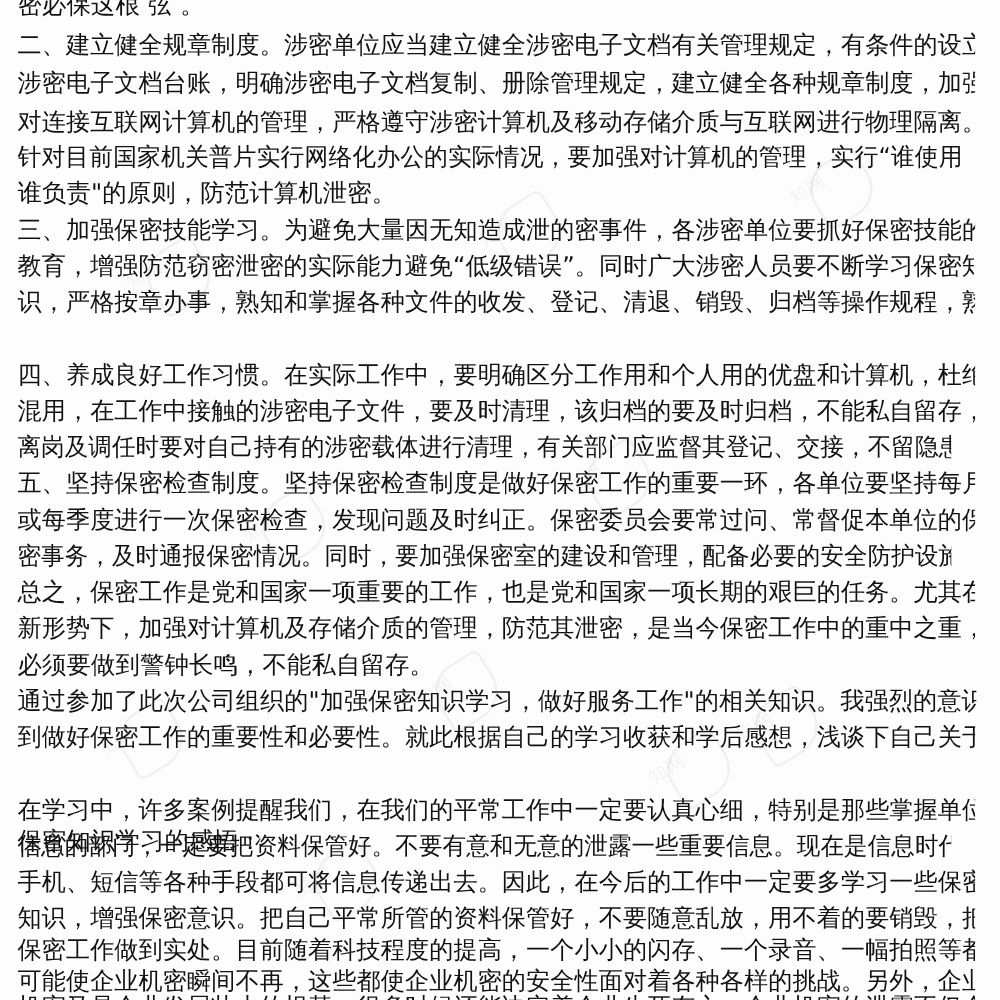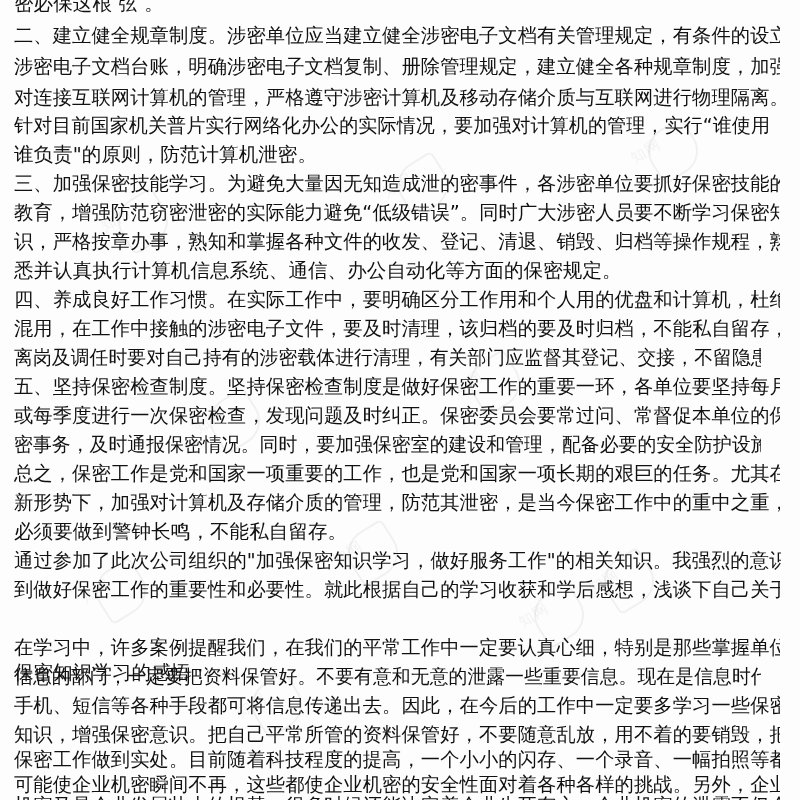--- a/index.html
+++ b/index.html
@@ -119,21 +119,20 @@
     <div class="doc-line clip-top">密必保这根 弦 。</div>
 
     <div class="doc-line" style="top: 20px; transform-origin: left center; transform: scaleX(0.9885);">二、建立健全规章制度。涉密单位应当建立健全涉密电子文档有关管理规定，有条件的设立</div>
     <div class="doc-line" style="top: 51px; transform-origin: left center; transform: scaleX(0.9885);">涉密电子文档台账，明确涉密电子文档复制、册除管理规定，建立健全各种规章制度，加强</div>
     <div class="doc-line" style="top: 82px; transform-origin: left center; transform: scaleX(0.9885);">对连接互联网计算机的管理，严格遵守涉密计算机及移动存储介质与互联网进行物理隔离。</div>
     <div class="doc-line" style="top: 110px; transform-origin: left center; transform: scaleX(0.9761);">针对目前国家机关普片实行网络化办公的实际情况，要加强对计算机的管理，实行“谁使用、</div>
     <div class="doc-line" style="top:139px;">谁负责"的原则，防范计算机泄密。</div>
     <div class="doc-line" style="top: 168px; transform-origin: left center; transform: scaleX(0.9885);">三、加强保密技能学习。为避免大量因无知造成泄的密事件，各涉密单位要抓好保密技能的</div>
     <div class="doc-line" style="top: 197px; transform-origin: left center; transform: scaleX(0.9873);">教育，增强防范窃密泄密的实际能力避免“低级错误”。同时广大涉密人员要不断学习保密知</div>
     <div class="doc-line" style="top: 226px; transform-origin: left center; transform: scaleX(0.9885);">识，严格按章办事，熟知和掌握各种文件的收发、登记、清退、销毁、归档等操作规程，熟</div>
-    <div class="doc-line" style="top:255px;">悉并认真执行计算机信息系统、通信、办公自动化等方面的保密规定。</div>
     <div class="doc-line" style="top: 284px; transform-origin: left center; transform: scaleX(0.9885);">四、养成良好工作习惯。在实际工作中，要明确区分工作用和个人用的优盘和计算机，杜绝</div>
     <div class="doc-line" style="top: 313px; transform-origin: left center; transform: scaleX(0.9885);">混用，在工作中接触的涉密电子文件，要及时清理，该归档的要及时归档，不能私自留存，</div>
     <div class="doc-line" style="top: 342px; transform-origin: left center; transform: scaleX(0.9639);">离岗及调任时要对自己持有的涉密载体进行清理，有关部门应监督其登记、交接，不留隐患。</div>
     <div class="doc-line" style="top: 371px; transform-origin: left center; transform: scaleX(0.9885);">五、坚持保密检查制度。坚持保密检查制度是做好保密工作的重要一环，各单位要坚持每月</div>
     <div class="doc-line" style="top: 400px; transform-origin: left center; transform: scaleX(0.9885);">或每季度进行一次保密检查，发现问题及时纠正。保密委员会要常过问、常督促本单位的保</div>
     <div class="doc-line" style="top: 429px; transform-origin: left center; transform: scaleX(0.9639);">密事务，及时通报保密情况。同时，要加强保密室的建设和管理，配备必要的安全防护设施。</div>
     <div class="doc-line" style="top: 458px; transform-origin: left center; transform: scaleX(0.9885);">总之，保密工作是党和国家一项重要的工作，也是党和国家一项长期的艰巨的任务。尤其在</div>
     <div class="doc-line" style="top: 487px; transform-origin: left center; transform: scaleX(0.9885);">新形势下，加强对计算机及存储介质的管理，防范其泄密，是当今保密工作中的重中之重，</div>
     <div class="doc-line" style="top:516px;">必须要做到警钟长鸣，不能私自留存。</div>
     <div class="doc-line" style="top: 545px; transform-origin: left center; transform: scaleX(0.9898);">通过参加了此次公司组织的"加强保密知识学习，做好服务工作"的相关知识。我强烈的意识</div>

